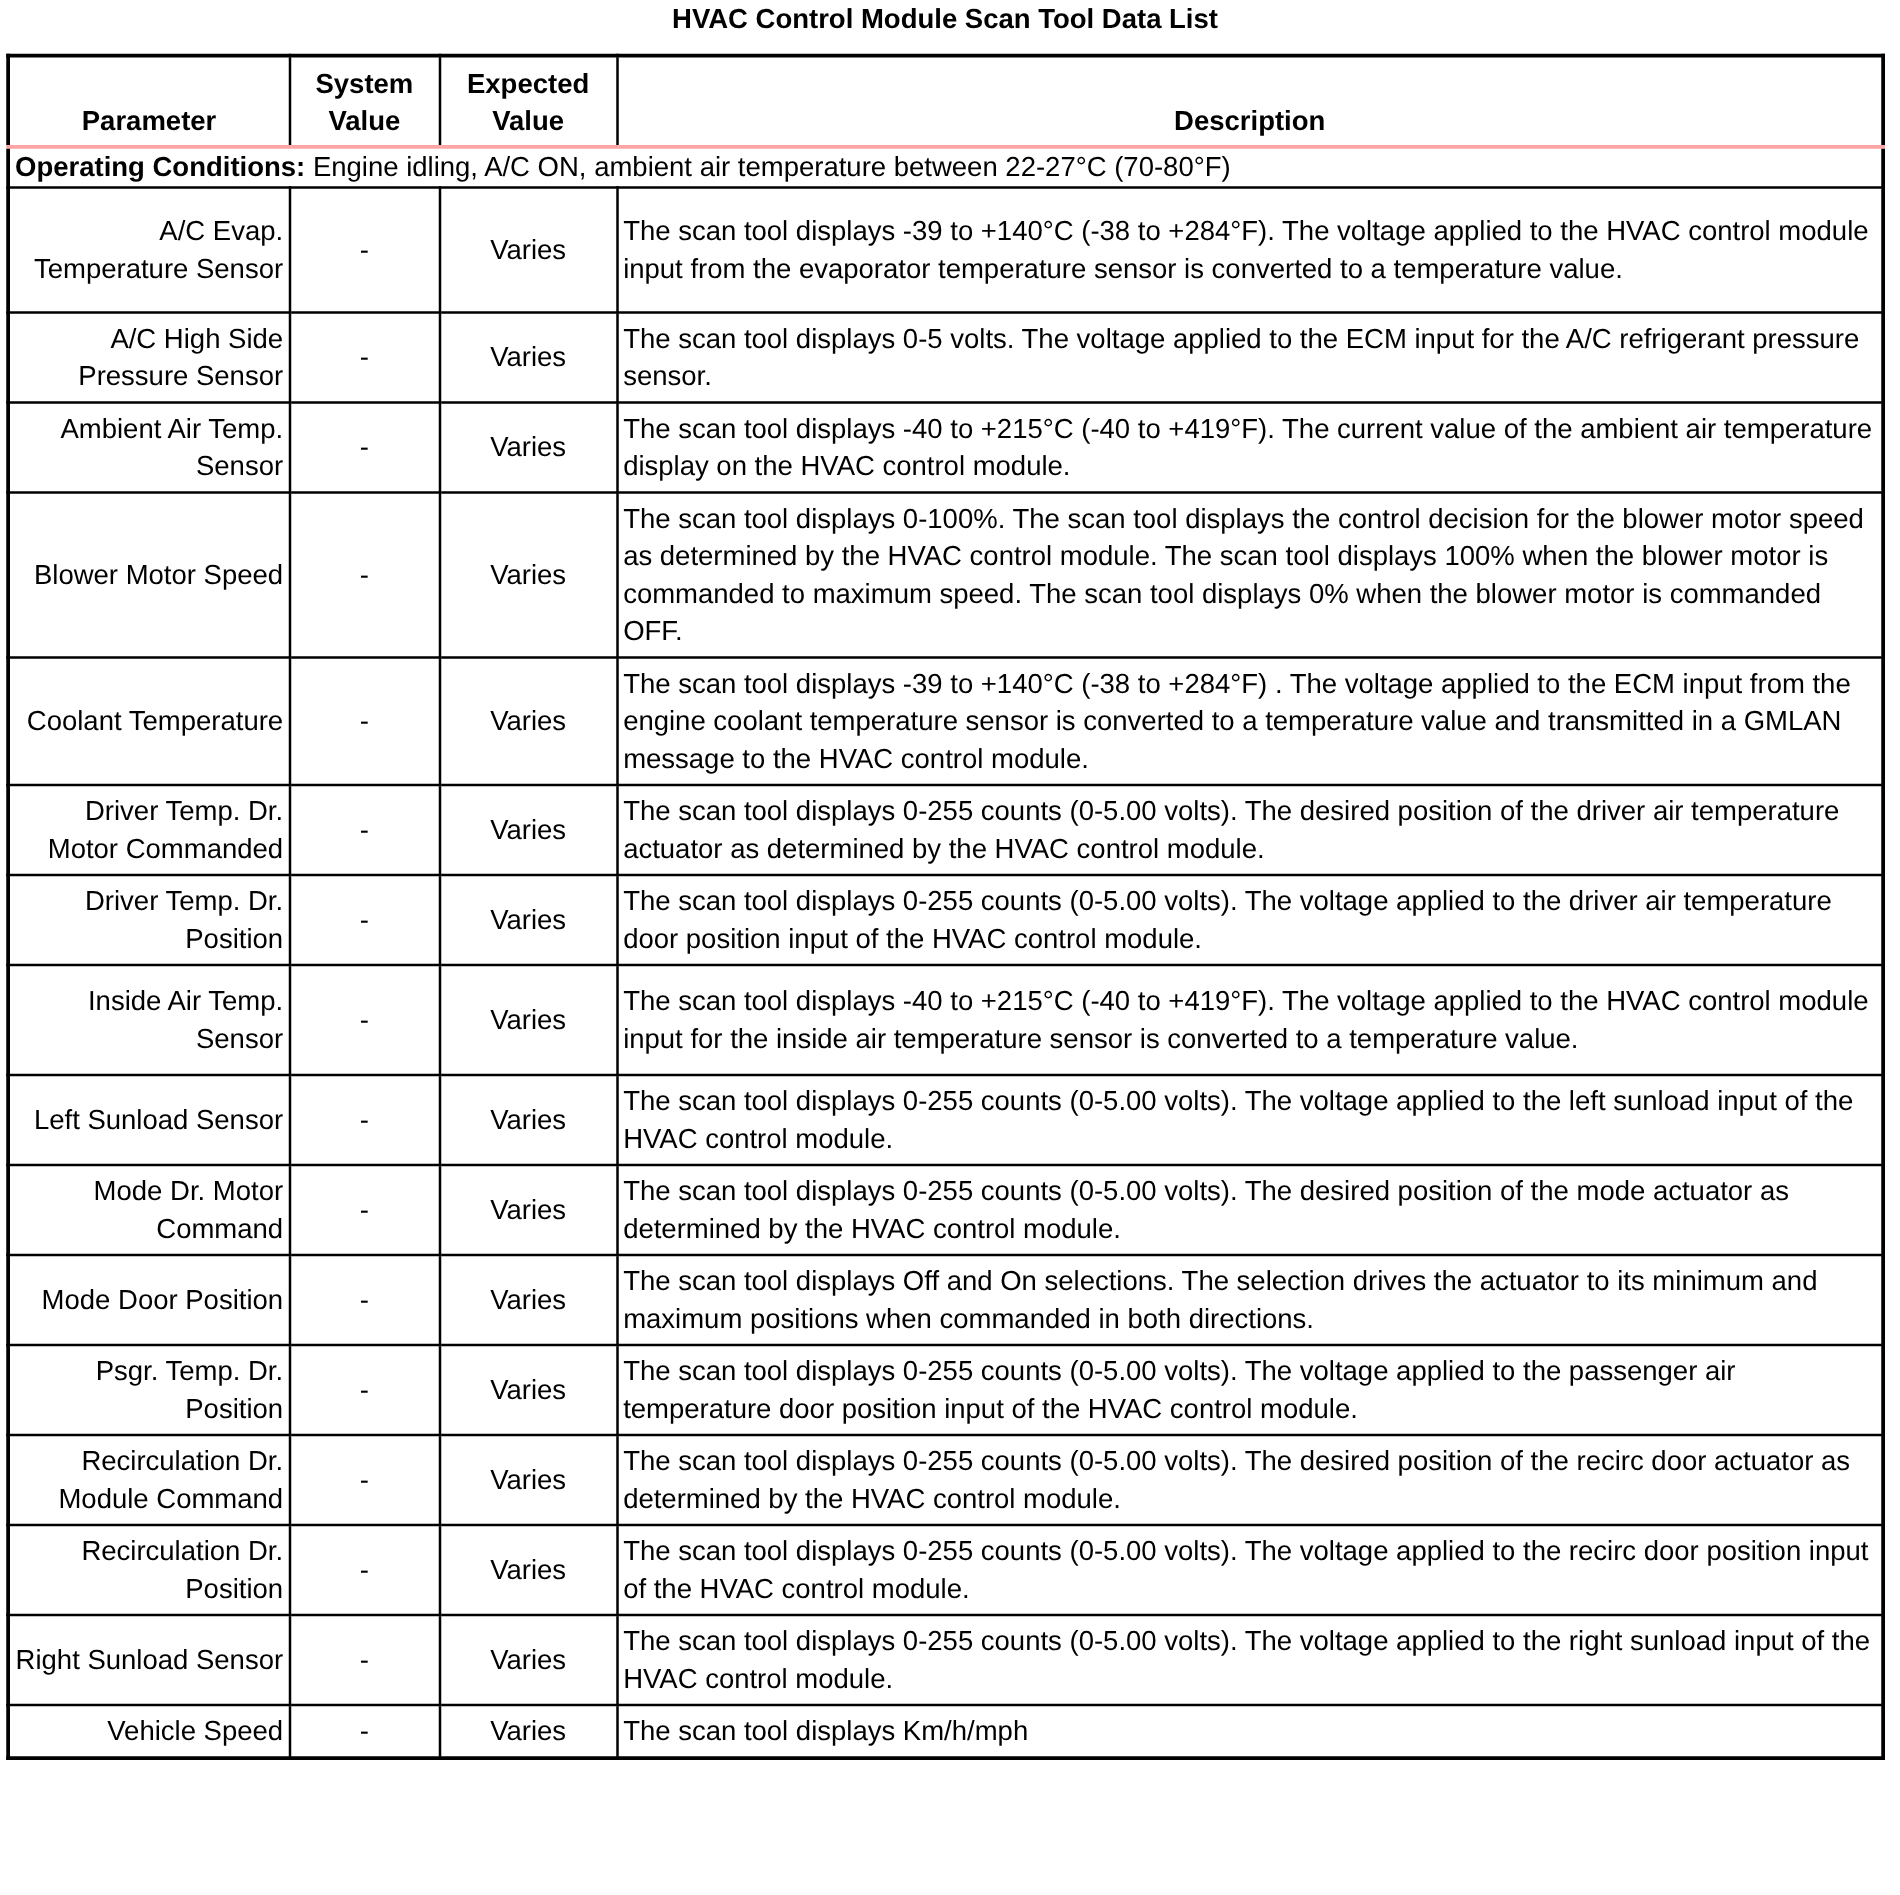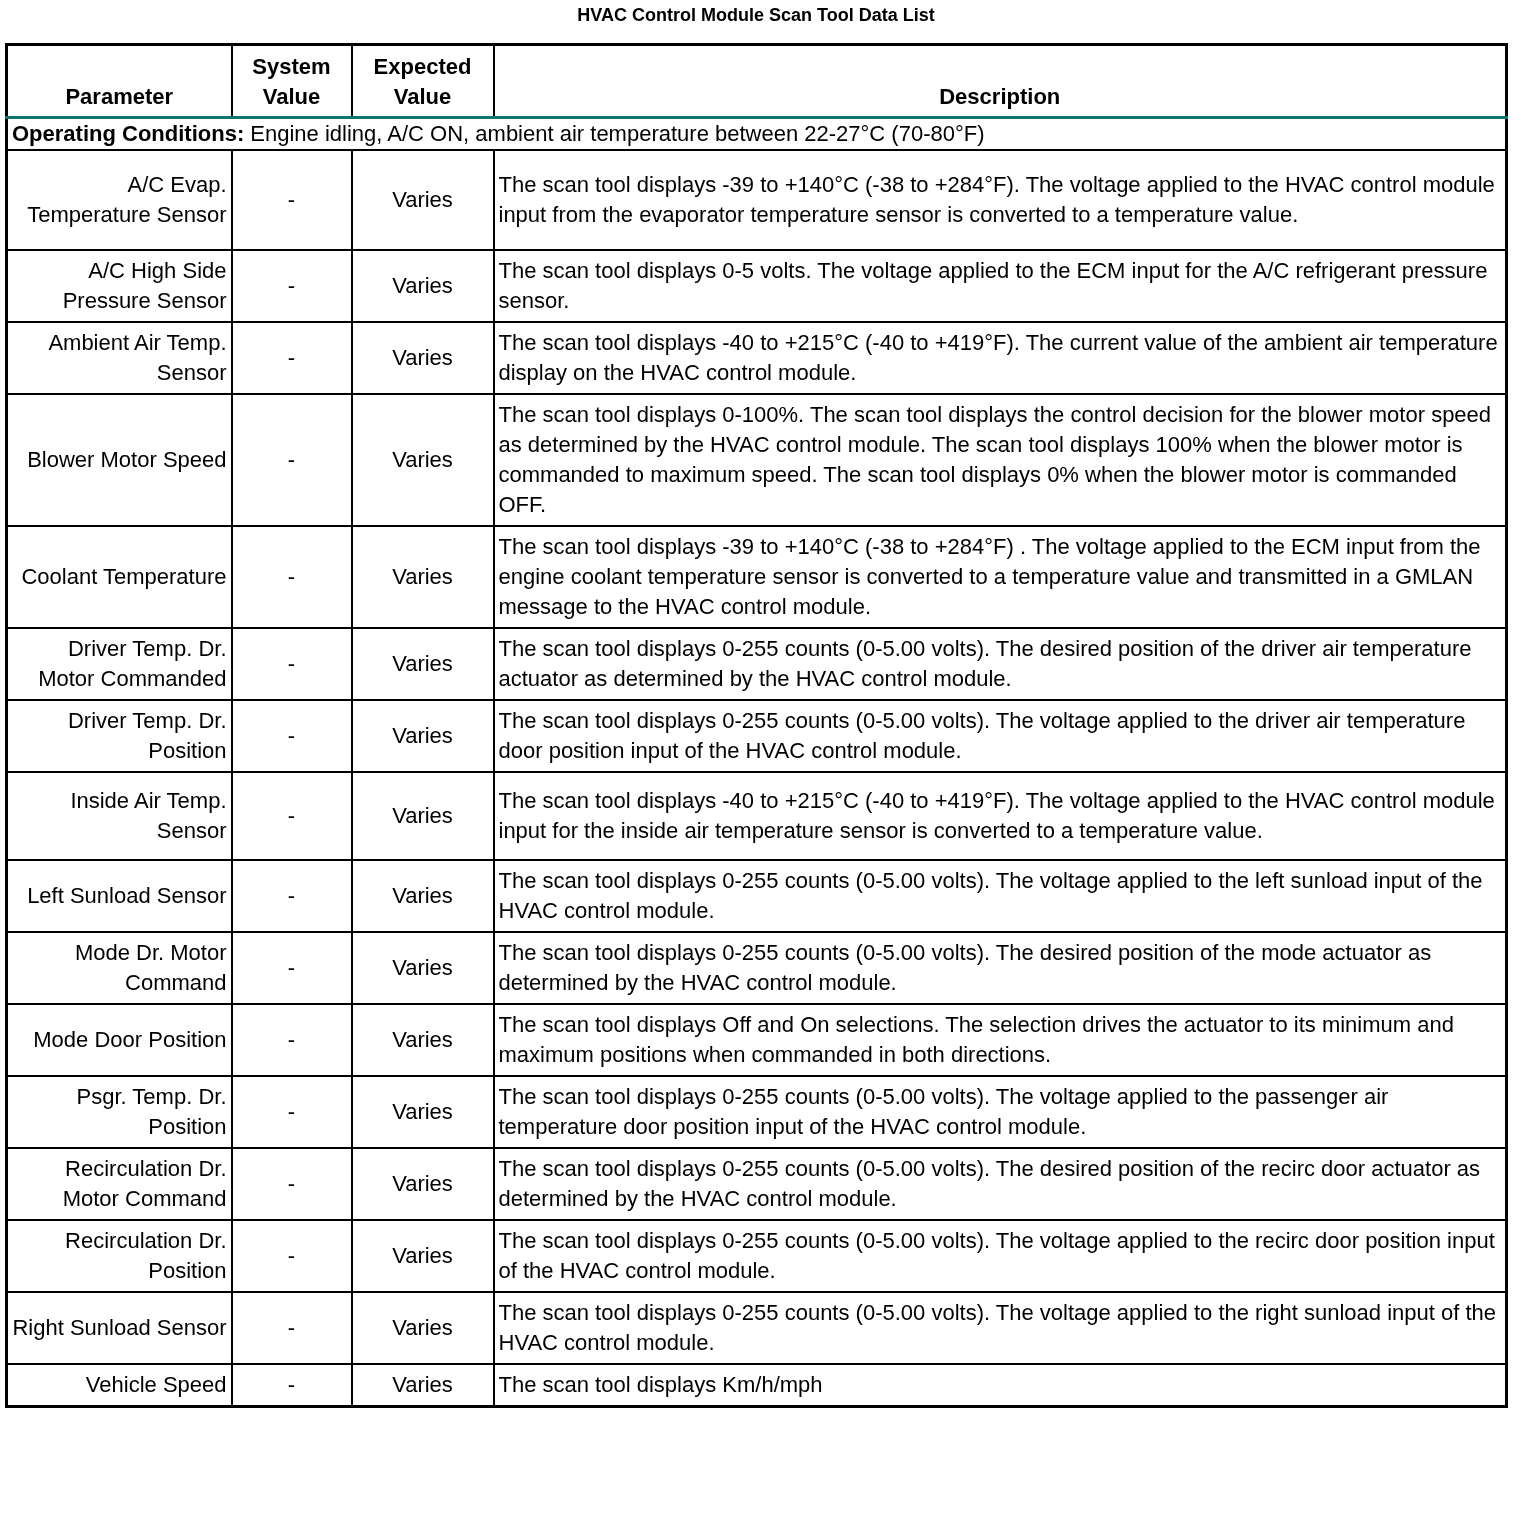--- a/index.html
+++ b/index.html
@@ -1,22 +1,22 @@
 <!DOCTYPE html>
 <html><head>
   <meta charset="utf-8">
   <style>
     html, body { margin: 0; padding: 0; background: #ffffff; }
     body { width: 1520px; height: 1516px; position: relative; font-family: "Liberation Sans", sans-serif; color: #000; }
-    .title { position: absolute; top: 0; left: 0; width: 1512px; text-align: center; font-weight: bold; font-size: 18px; line-height: 30px; }
+    .title { position: absolute; top: 0; left: 0; width: 1512px; text-align: center; font-weight: bold; font-size: 22px; line-height: 30px; }
     table.data { position: absolute; top: 43px; left: 5px; width: 1503px; border-collapse: collapse; border: 3px solid #000; table-layout: fixed; }
     table.data td, table.data th { border: 2px solid #000; font-size: 22px; line-height: 30px; padding: 0 4px; vertical-align: middle; }
     table.data th { font-weight: bold; text-align: center; vertical-align: bottom; padding-bottom: 4px; }
     table.data thead tr { height: 73px; }
-    table.data thead th { border-bottom: 3px solid #0f766e; }
+    table.data thead th { border-bottom: 3px solid #fca5a5; }
     td.param { text-align: right; padding-left: 5px; }
     td.sys, td.exp { text-align: center; }
     td.desc { text-align: left; padding-left: 5px; padding-top: 4px; padding-bottom: 4px; }
     td.cond { padding: 4px 5px; }
     td.cond b { font-weight: bold; }
     col.c1 { width: 225px; }
     col.c2 { width: 120px; }
     col.c3 { width: 142px; }
     col.c4 { width: auto; }
   </style>
@@ -110,21 +110,21 @@
         <td class="exp">Varies</td>
         <td class="desc">The scan tool displays Off and On selections. The selection drives the actuator to its minimum and maximum positions when commanded in both directions.</td>
       </tr>
       <tr style="height: 72px;">
         <td class="param">Psgr. Temp. Dr. Position</td>
         <td class="sys">-</td>
         <td class="exp">Varies</td>
         <td class="desc">The scan tool displays 0-255 counts (0-5.00 volts). The voltage applied to the passenger air temperature door position input of the HVAC control module.</td>
       </tr>
       <tr style="height: 72px;">
-        <td class="param">Recirculation Dr. Motor Command</td>
+        <td class="param">Recirculation Dr. Module Command</td>
         <td class="sys">-</td>
         <td class="exp">Varies</td>
         <td class="desc">The scan tool displays 0-255 counts (0-5.00 volts). The desired position of the recirc door actuator as determined by the HVAC control module.</td>
       </tr>
       <tr style="height: 72px;">
         <td class="param">Recirculation Dr. Position</td>
         <td class="sys">-</td>
         <td class="exp">Varies</td>
         <td class="desc">The scan tool displays 0-255 counts (0-5.00 volts). The voltage applied to the recirc door position input of the HVAC control module.</td>
       </tr>

